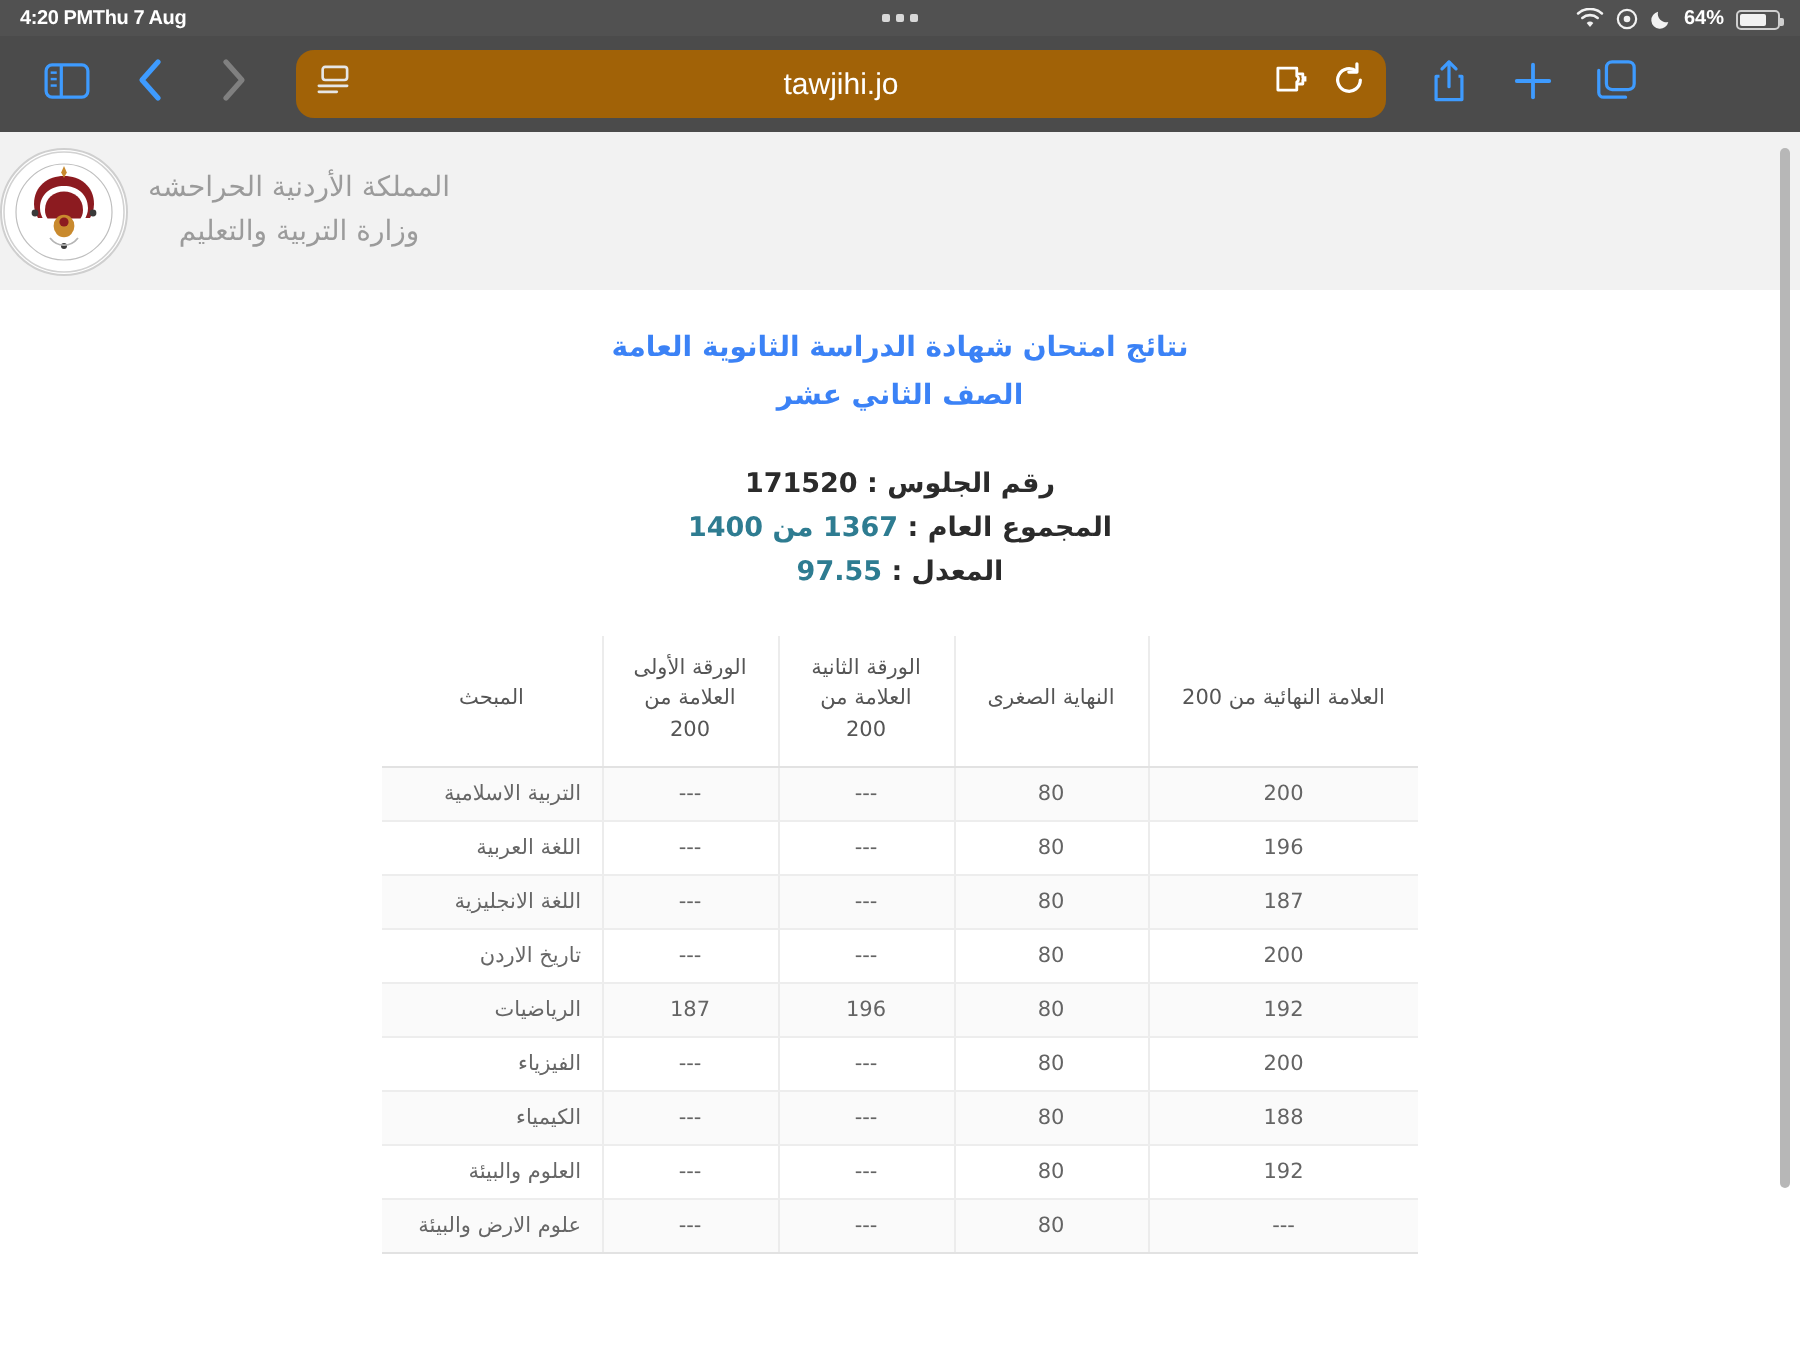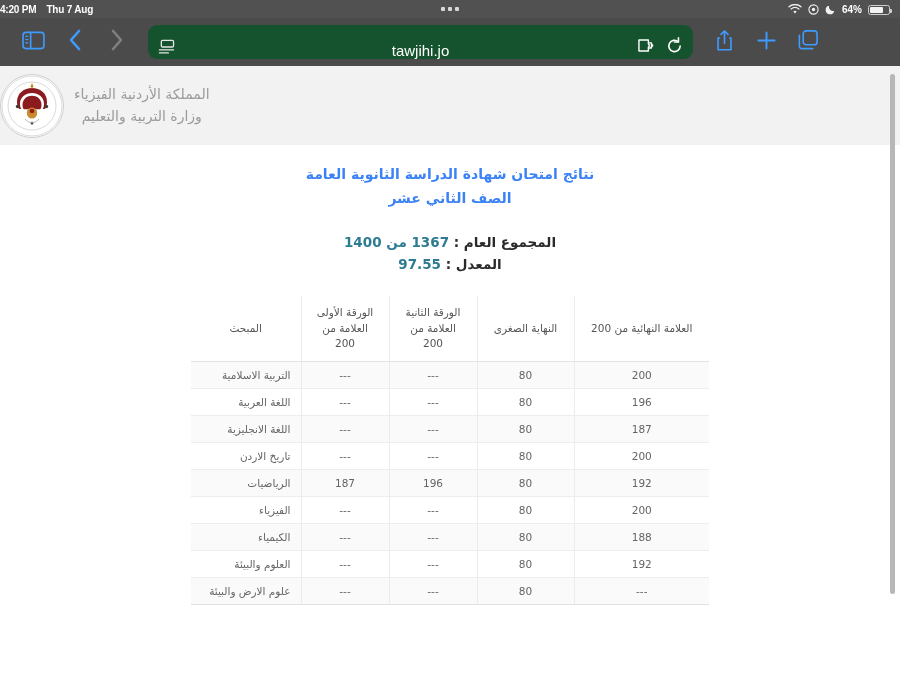--- a/index.html
+++ b/index.html
@@ -22,21 +22,21 @@
   .statusbar {
     position: absolute; top: 0; left: 0;
     width: 900px; height: 18px;
     background: #515151;
     display: flex; align-items: center;
     direction: ltr;
     color: #ffffff;
     font-size: 10px; font-weight: bold;
     font-family: "Liberation Sans", sans-serif;
   }
-  .sb-left { display: flex; align-items: center; gap: 10px; white-space: nowrap; }
+  .sb-left { display: flex; align-items: center; padding-left: 10px; white-space: nowrap; }
   .sb-time { letter-spacing: -0.2px; }
   .sb-date { letter-spacing: -0.2px; }
   .sb-center {
     position: absolute; left: 0; right: 0; top: 0; height: 18px;
     display: flex; align-items: center; justify-content: center;
     pointer-events: none;
   }
   .dots { display: flex; gap: 3px; }
   .dots i { width: 4px; height: 4px; background: #d8d8d8; border-radius: 1px; display: block; }
   .sb-right {
@@ -70,23 +70,23 @@
     width: 38px; height: 38px;
     display: flex; align-items: center; justify-content: center;
     color: #3e9bff;
     flex: none;
   }
   .tb-btn.disabled { color: #7e7e7e; }
   .addressbar {
     flex: 1 1 auto;
     height: 34px;
     margin: 0 8px;
-    background: #14532d;
+    background: #a16207;
     border-radius: 9px;
-    display: flex; align-items: flex-end;
+    display: flex; align-items: center;
     padding: 0 10px;
     position: relative;
     max-width: 545px;
   }
   .ab-left { display: flex; align-items: center; color: #e6e6e6; }
   .ab-url {
     position: absolute; left: 0; right: 0; text-align: center;
     color: #ffffff; font-size: 15px; font-family: "Liberation Sans", sans-serif;
     pointer-events: none;
   }
@@ -328,21 +328,21 @@
           <path d="M16.5 20.5H5a2.5 2.5 0 0 1-2.5-2.5V6.5" stroke="#3e9bff" stroke-width="1.7" fill="none" stroke-linecap="round" stroke-linejoin="round"></path>
         </svg>
       </span>
     </div>
   </div>
 
   <div class="page">
 
     <div class="page-header">
       <div class="gov-text">
-        <div>المملكة الأردنية الفيزياء</div>
+        <div>المملكة الأردنية الحراحشه</div>
         <div>وزارة التربية والتعليم</div>
       </div>
       <div class="emblem">
         <svg width="62" height="62" viewBox="0 0 62 62">
           <circle cx="31" cy="31" r="30" fill="#ffffff" stroke="#d2d2d2" stroke-width="0.8"></circle>
           <circle cx="31" cy="31" r="24" fill="#ffffff" stroke="#bfbfbf" stroke-width="0.6"></circle>
           <path d="M16 27c0-9 7-14 15-14s15 5 15 14c0 3-1 5-2 7H18c-1-2-2-4-2-7z" fill="#8c1b20"></path>
           <path d="M19 29c0-7 5.5-11 12-11s12 4 12 11c0 2.5-.8 4-1.6 5.6H20.6C19.8 33 19 31.5 19 29z" fill="#ffffff"></path>
           <path d="M21.5 30c0-6 4.6-9.2 9.5-9.2s9.5 3.2 9.5 9.2c0 2-.6 3.2-1.3 4.3H22.8c-.7-1.1-1.3-2.3-1.3-4.3z" fill="#8c1b20"></path>
           <ellipse cx="31" cy="38" rx="5.2" ry="5.6" fill="#c98a2e"></ellipse>
@@ -357,20 +357,24 @@
     </div>
 
     <div class="content">
 
       <div class="result-title">
         <div>نتائج امتحان شهادة الدراسة الثانوية العامة</div>
         <div>الصف الثاني عشر</div>
       </div>
 
       <div class="student-info">
+        <div>
+          <span>رقم الجلوس :</span>
+          <span>171520</span>
+        </div>
         <div>
           <span>المجموع العام :</span>
           <span class="accent">1367 من 1400</span>
         </div>
         <div>
           <span>المعدل :</span>
           <span class="accent">97.55</span>
         </div>
       </div>
 

